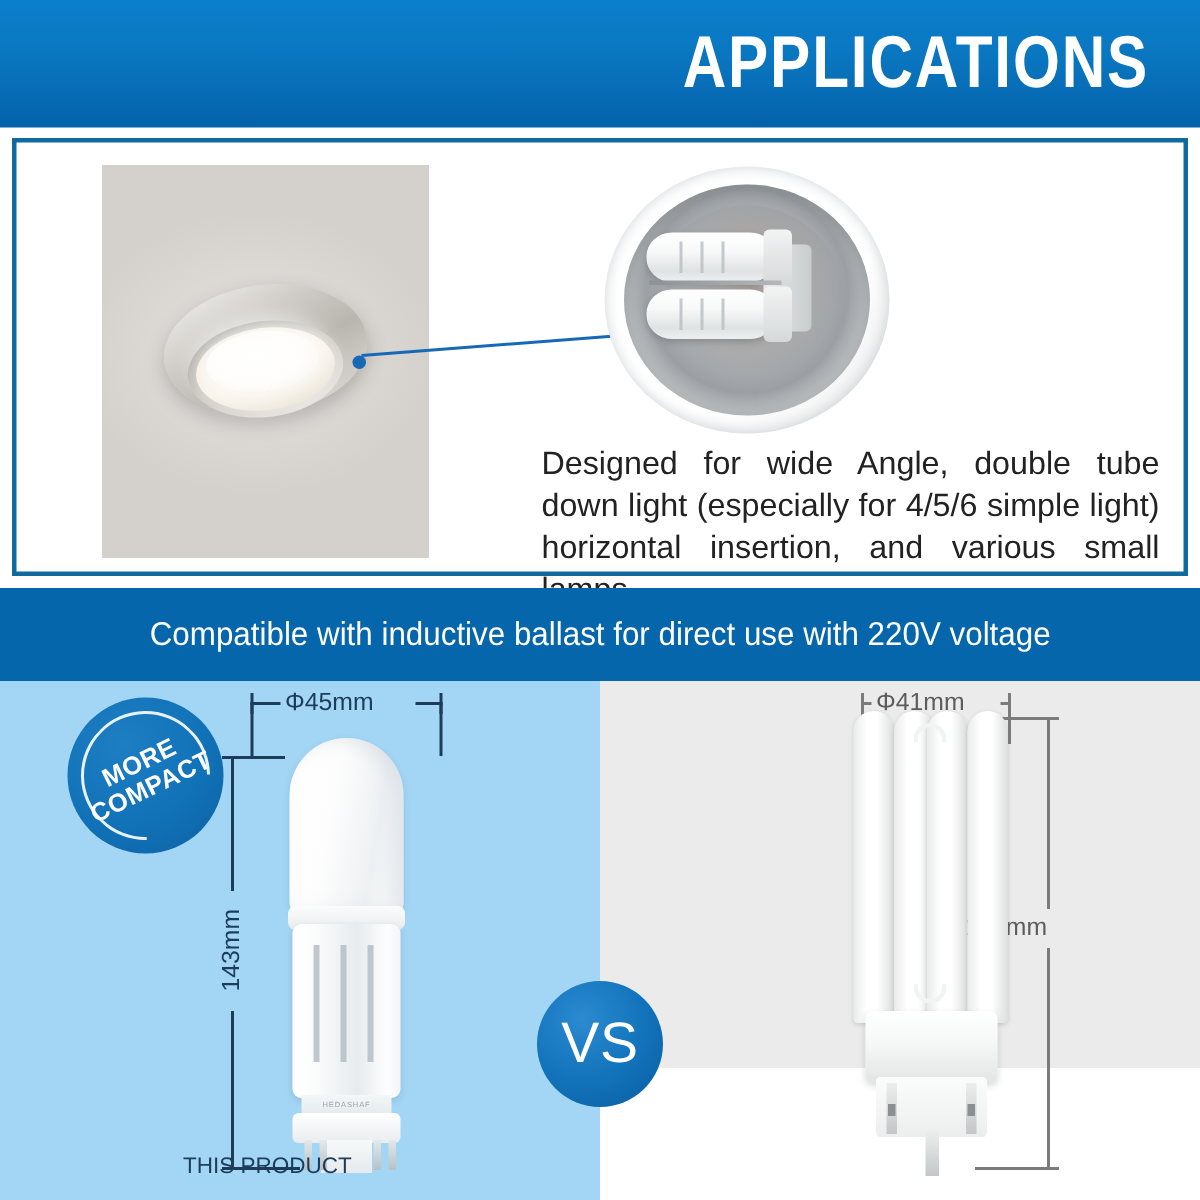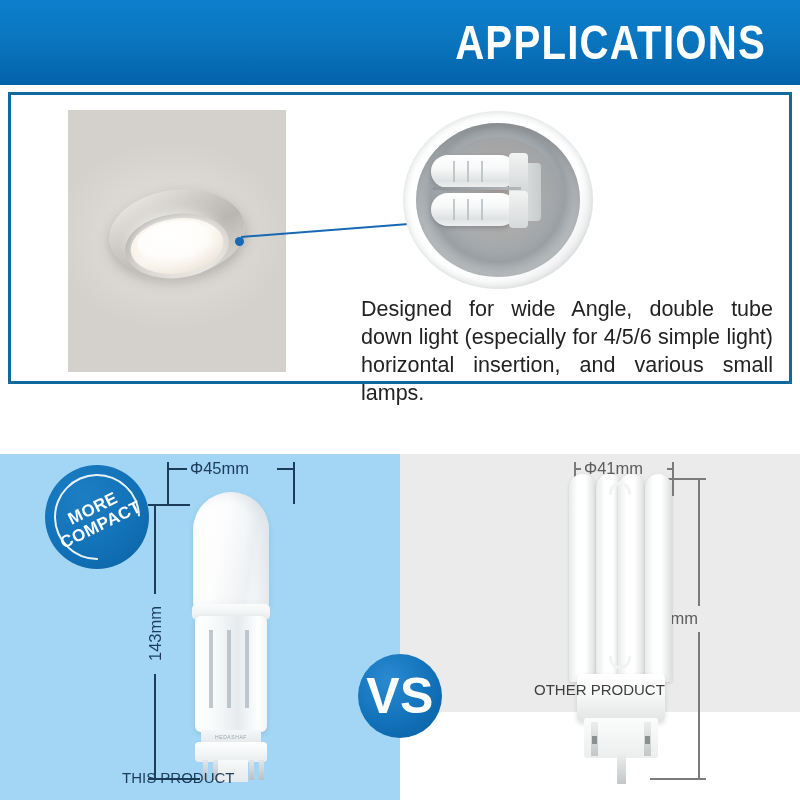--- a/index.html
+++ b/index.html
@@ -251,21 +251,21 @@
   .cfl-pin .tip { position: absolute; left: 1px; top: 14px; width: 5px; height: 8px; background: #8a8f90; }
 
   
   .vs {
     position: absolute; left: 358px; top: 200px; width: 84px; height: 84px;
     border-radius: 50%;
     background: radial-gradient(circle at 36% 30%, #2b8ad0 0%, #1273bb 52%, #0a5c9e 100%);
     display: flex; align-items: center; justify-content: center;
     z-index: 6;
   }
-  .vs-text { color: #ffffff; font-size: 50px; letter-spacing: 0.5px; font-weight: bold; }
+  .vs-text { color: #ffffff; font-size: 38px; letter-spacing: 0.5px; }
 
   .prod-caption {
     position: absolute; bottom: 14px; font-size: 15px; white-space: nowrap;
   }
   .prod-caption.left  { color: #1c3c5a; left: 122px; }
   .prod-caption.right { color: #3f3f3f; left: 534px; }
 </style>
 </head>
 <body>
 
@@ -303,20 +303,23 @@
         <div class="slot" style="left:22px"></div>
         <div class="slot" style="left:36px"></div>
         <div class="slot" style="left:50px"></div>
         <div class="ref-cap"></div>
       </div>
     </div>
 
     <div class="desc">Designed for wide Angle, double tube down light (especially for 4/5/6 simple light) horizontal insertion, and various small lamps.</div>
   </div>
 
+  <div class="banner">
+    <div class="banner-text">Compatible with inductive ballast for direct use with 220V voltage</div>
+  </div>
 
   <div class="compare">
 
     <div class="side-left">
 
       <div class="badge">
         <div class="badge-arc"></div>
         <div class="badge-text">
           <span>MORE</span>
           <span>COMPACT</span>
@@ -388,20 +391,19 @@
         <div class="cfl-skirt"></div>
         <div class="cfl-pin" style="left:26px; top:248px; height:34px;">
             <div class="tip"></div>
           </div>
         <div class="cfl-pin" style="left:79px; top:248px; height:34px;">
             <div class="tip"></div>
           </div>
         <div class="cfl-pin" style="left:52px; top:280px; height:30px; width:9px;"></div>
       </div>
 
-      <div class="prod-caption right" style="left:134px;">OTHER PRODUCT</div>
     </div>
 
     <div class="vs">
       <div class="vs-text">VS</div>
     </div>
   </div>
 </div>
 
 </body></html>

